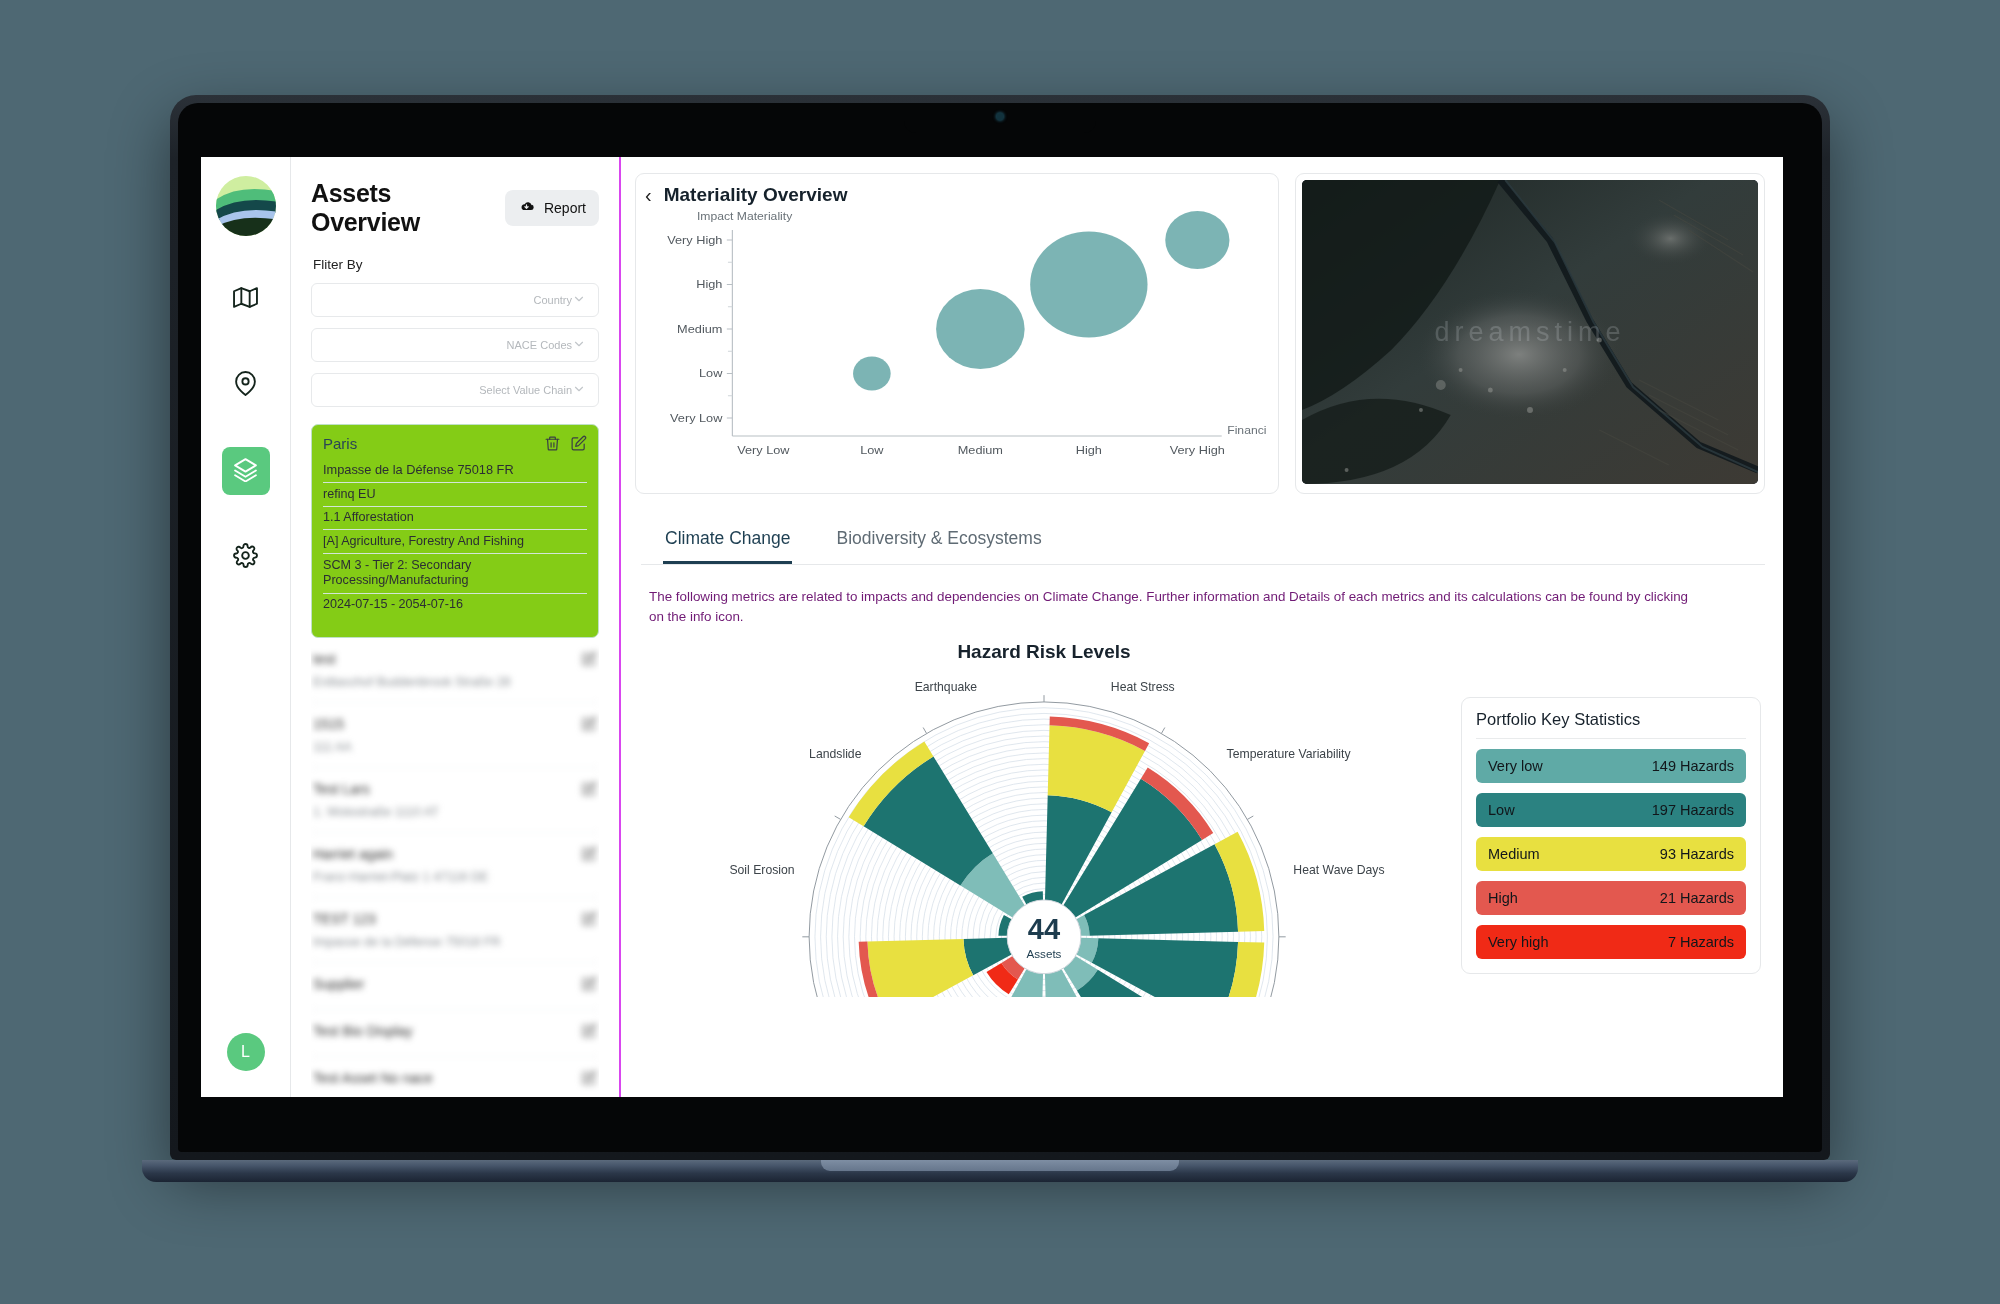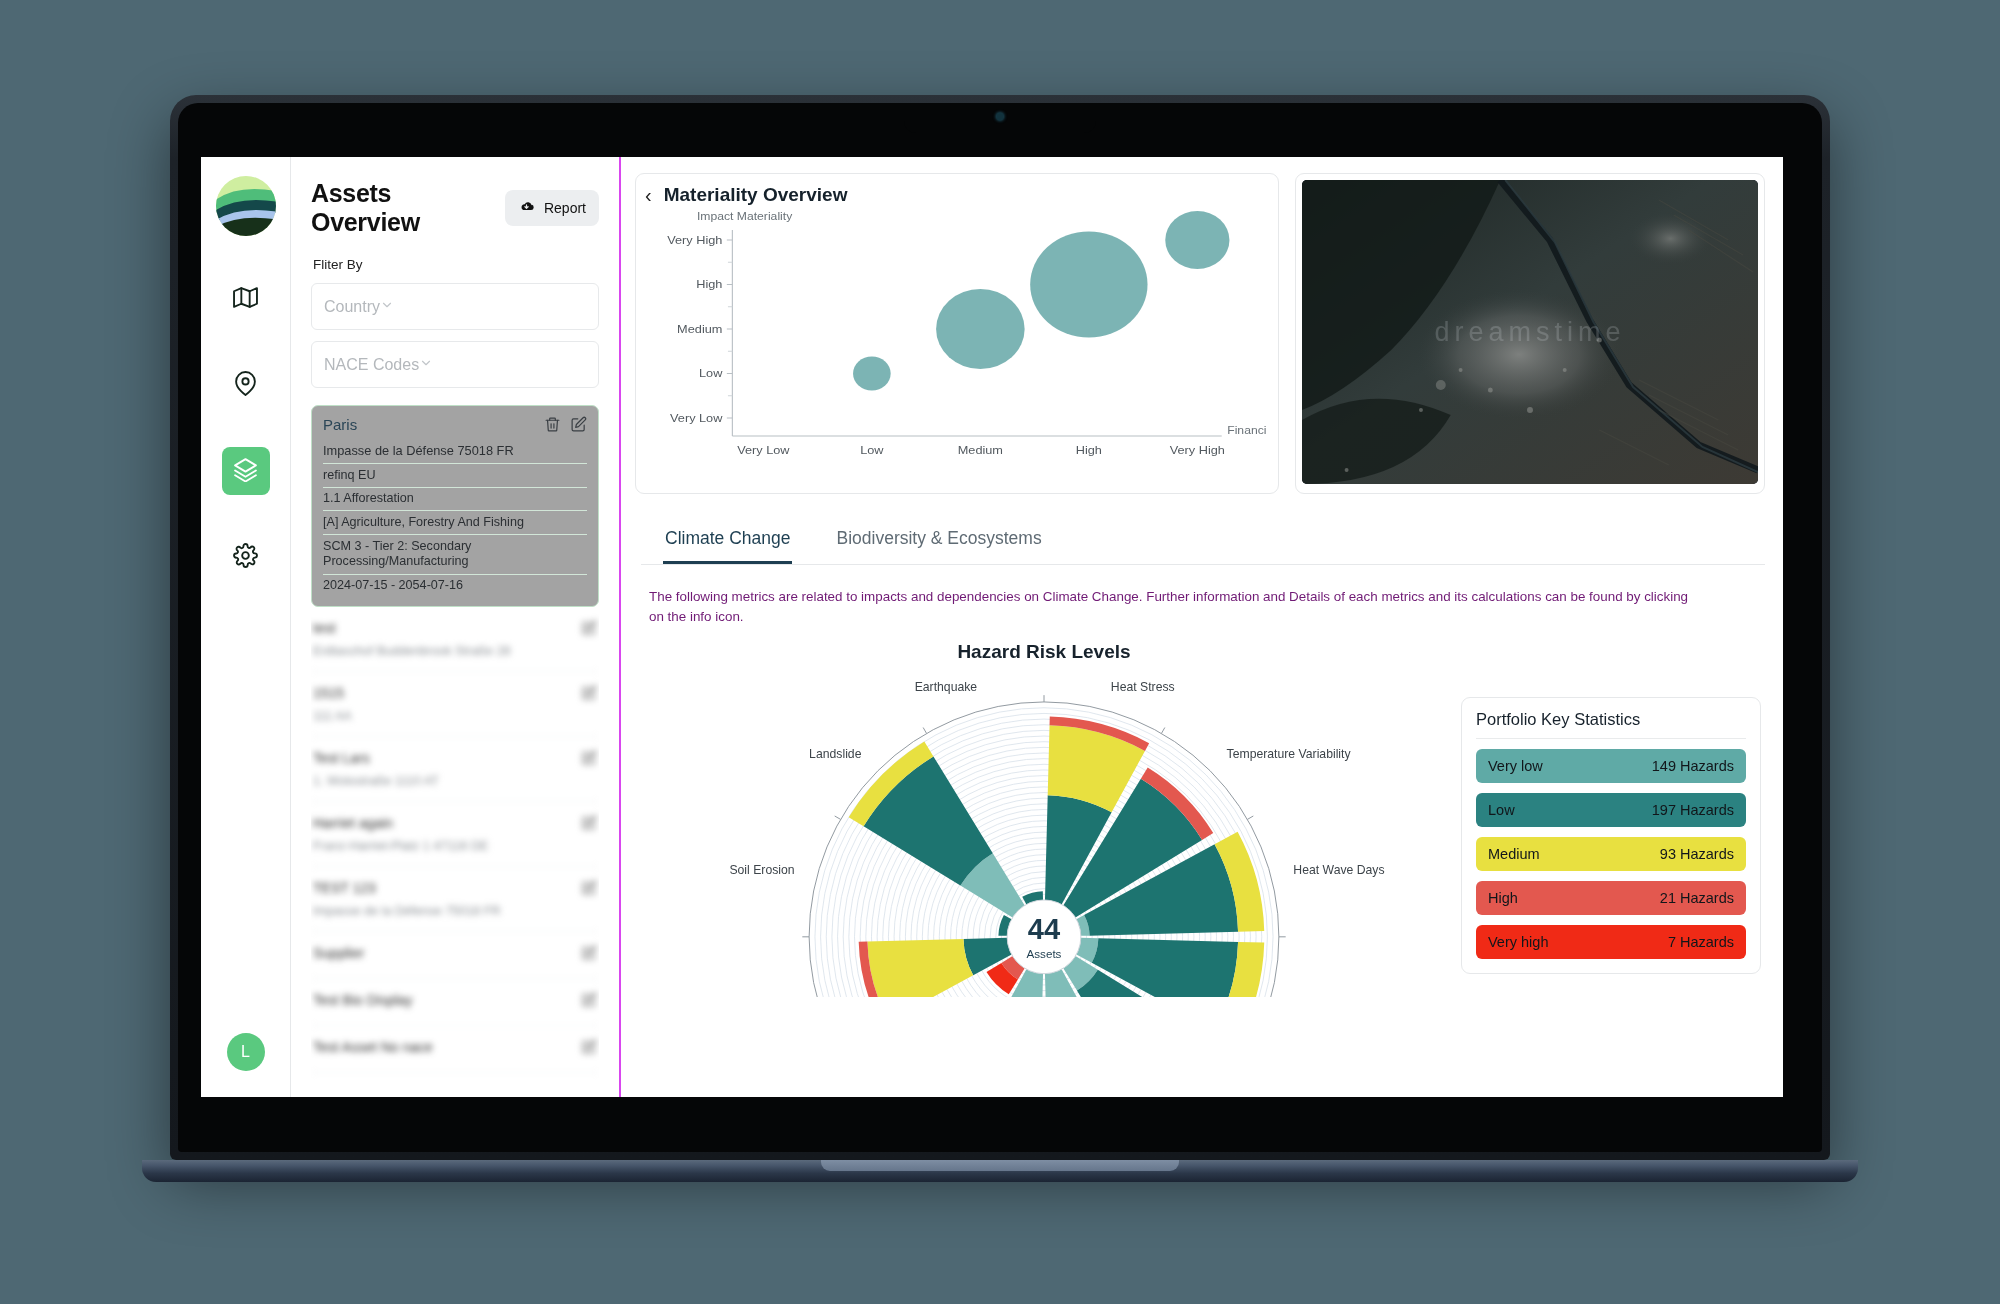--- a/index.html
+++ b/index.html
@@ -115,31 +115,31 @@
   #panel-head { display: flex; align-items: center; justify-content: space-between; }
   #page-title { font-size: 25px; font-weight: 700; color: #111; letter-spacing: -.3px; }
   #report-btn {
     display: flex; align-items: center; gap: 9px;
     background: #eceef0; border-radius: 8px;
     padding: 8px 13px; font-size: 14px; color: #111;
   }
   #report-btn svg { width: 17px; height: 17px; }
   #filter-label { font-size: 13.5px; color: #222; margin: 20px 0 11px 2px; }
   .select-box {
-    height: 47px; border: 1px solid #e7e9eb; border-radius: 6px;
-    display: flex; align-items: center; justify-content: flex-start;
+    height: 34px; border: 1px solid #e7e9eb; border-radius: 6px;
+    display: flex; align-items: center; justify-content: flex-end;
     padding: 0 12px; margin-bottom: 11px;
-    font-size: 16px; color: #b4b8bc;
+    font-size: 11px; color: #b4b8bc;
   }
   .select-box svg { width: 14px; height: 14px; color: #c2c6ca; }
 
   #asset-list { margin-top: 6px; overflow: hidden; flex: 1; }
   #asset-selected {
-    border: 1px solid #bfe0c7; background: #a3a3a3;
-    border-radius: 7px; padding: 10px 11px 9px 11px;
+    border: 1px solid #bfe0c7; background: #84cc16;
+    border-radius: 7px; padding: 10px 11px 21px 11px;
   }
   #asset-selected-head { display: flex; justify-content: space-between; align-items: flex-start; }
   #asset-selected-name { font-size: 15px; color: #2a4556; }
   .asset-icons { display: flex; gap: 9px; }
   .asset-icons svg { width: 17px; height: 17px; color: #3a3f44; }
   .asset-line {
     font-size: 12.6px; color: #2b2f33; padding: 3.5px 0;
     line-height: 1.25;
   }
   .asset-line.bordered { border-top: 1px solid #d2e6d8; }
@@ -320,20 +320,28 @@
 
       <div class="select-box">
         <span>NACE Codes</span>
         <span>
           <svg viewBox="0 0 24 24" fill="none" stroke="currentColor" stroke-width="2" stroke-linecap="round" stroke-linejoin="round">
                 <polyline points="6 9 12 15 18 9"></polyline>
               </svg>
         </span>
       </div>
 
+      <div class="select-box">
+        <span>Select Value Chain</span>
+        <span>
+          <svg viewBox="0 0 24 24" fill="none" stroke="currentColor" stroke-width="2" stroke-linecap="round" stroke-linejoin="round">
+                <polyline points="6 9 12 15 18 9"></polyline>
+              </svg>
+        </span>
+      </div>
 
       <div id="asset-list">
 
         <div id="asset-selected">
           <div id="asset-selected-head">
             <div id="asset-selected-name">Paris</div>
             <div class="asset-icons">
               <span>
                 <svg viewBox="0 0 24 24" fill="none" stroke="currentColor" stroke-width="1.7" stroke-linecap="round" stroke-linejoin="round">
                   <polyline points="3 6 21 6"></polyline>

